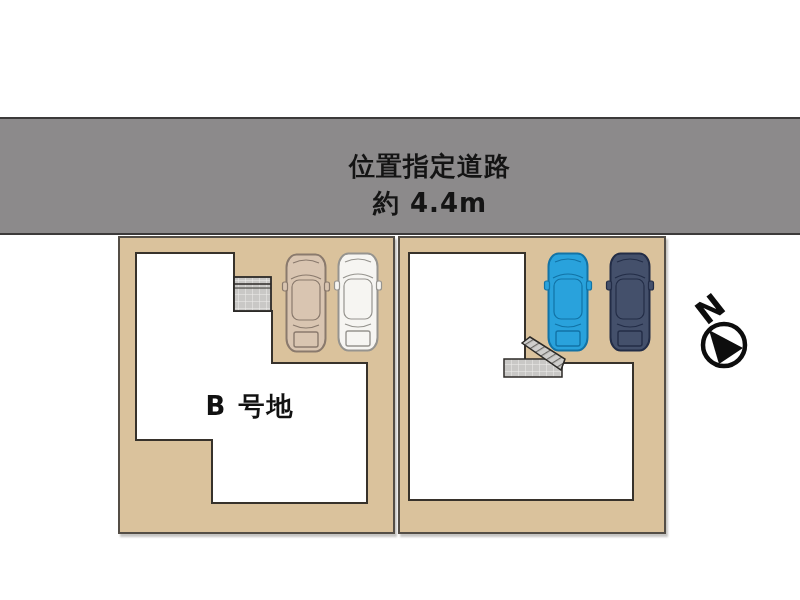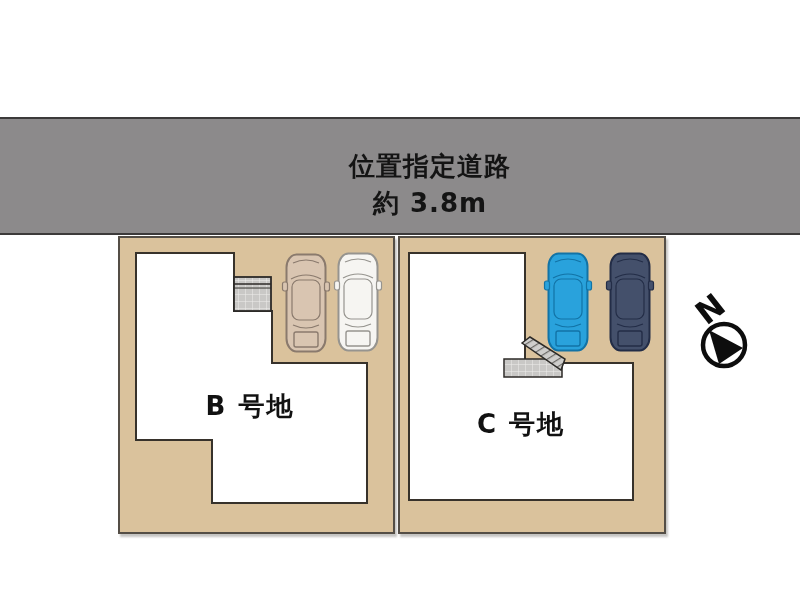--- a/index.html
+++ b/index.html
@@ -37,21 +37,21 @@
   .lot-label.c{left:521px;top:424px;}
 </style>
 </head>
 <body>
 
 <div class="canvas">
 
   <div class="road">
     <div class="road-label">
       <div>位置指定道路</div>
-      <div>約 3.8m</div>
+      <div>約 4.4m</div>
     </div>
   </div>
 
   <div class="lot lot-b"></div>
   <div class="lot lot-c"></div>
 
   <svg class="overlay" viewBox="0 0 800 600" xmlns="http://www.w3.org/2000/svg">
     <defs>
       <pattern id="tiles" width="7" height="7" patternUnits="userSpaceOnUse">
         <rect width="7" height="7" fill="#c9c8c6"></rect>
@@ -94,15 +94,14 @@
     <use href="#car-top" transform="translate(609,252)" fill="#44506b" stroke="#232d47"></use>
 
     <g>
       <circle cx="724" cy="345" r="21" fill="#ffffff" stroke="#0d0d0d" stroke-width="4.5"></circle>
       <polygon points="709,330 743,348 719,364" fill="#0d0d0d"></polygon>
       <text x="711" y="320" transform="rotate(-38 711 310)" font-size="32" font-weight="bold" fill="#0d0d0d" text-anchor="middle" font-family="DejaVu Sans, sans-serif">N</text>
     </g>
   </svg>
 
   <div class="lot-label b">B 号地</div>
-  <div class="lot-label c">C 号地</div>
 
 </div>
 
 </body></html>

